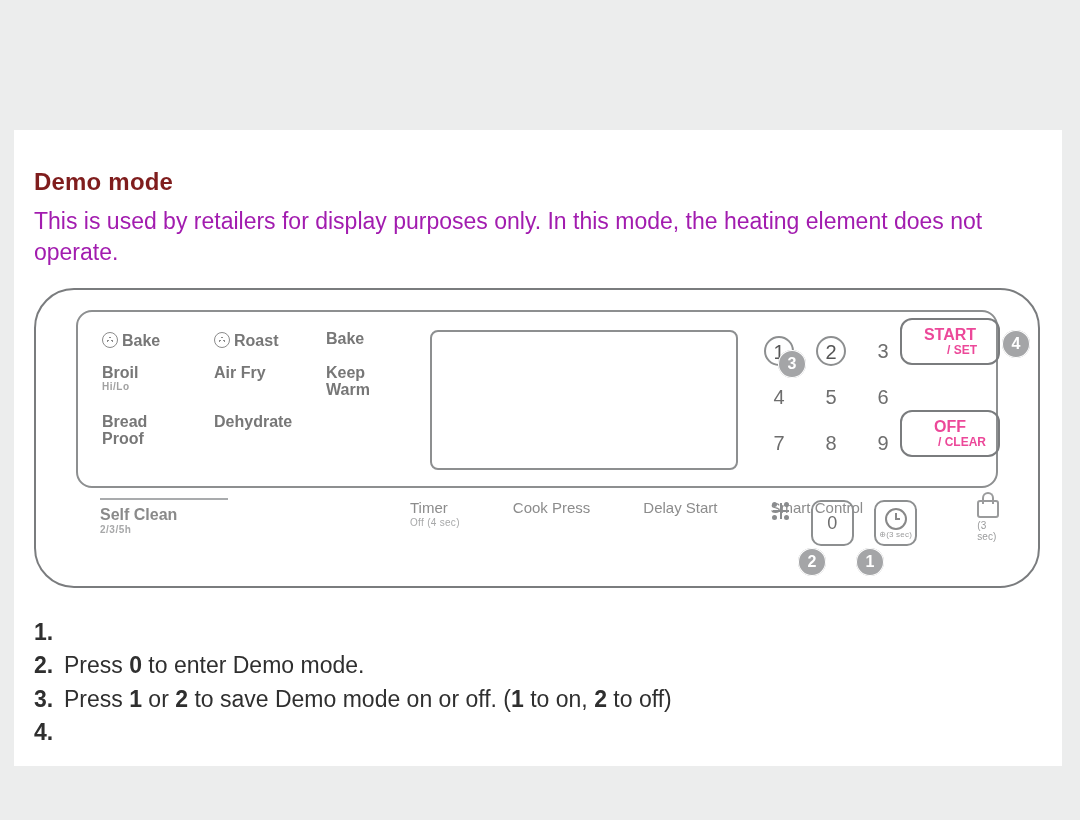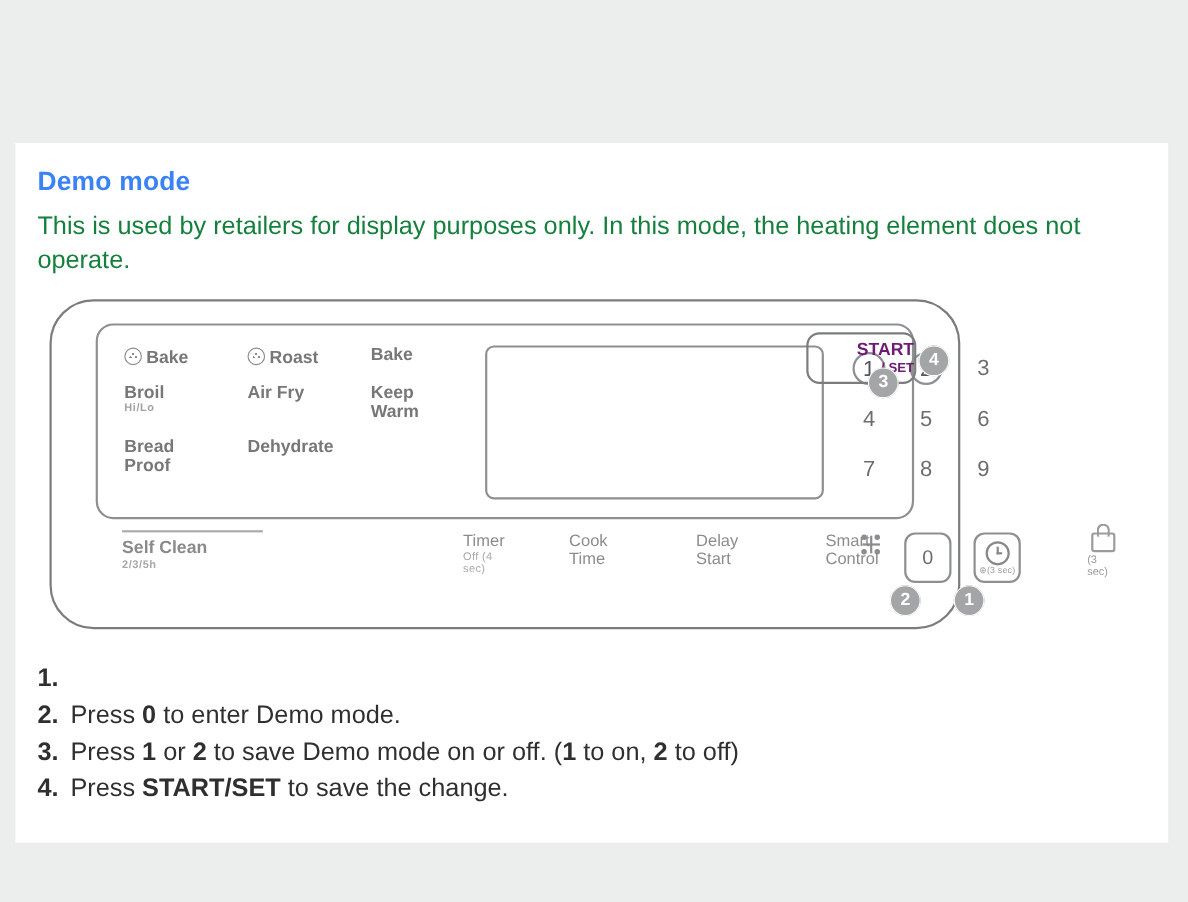--- a/index.html
+++ b/index.html
@@ -21,40 +21,40 @@
     top: 130px;
     width: 1048px;
     height: 636px;
     background: #fff;
     box-sizing: border-box;
     padding: 22px 18px 20px 18px;
   }
   .title {
     font-size: 24px;
     font-weight: 700;
-    color: #3b82f6;
+    color: #7f1d1d;
     letter-spacing: 0.2px;
-    margin: 0 0 10px 2px;
+    margin: 16px 0 10px 2px;
   }
   .desc {
     font-size: 23px;
     line-height: 1.35;
-    color: #15803d;
+    color: #a21caf;
     margin: 0 0 20px 2px;
     max-width: 1000px;
   }
 
   
   .panel {
-    width: 828px;
+    width: 1006px;
     height: 300px;
     border: 2px solid #7a7c7e;
     border-radius: 40px;
     position: relative;
-    margin-left: 13px;
+    margin-left: 2px;
     box-sizing: border-box;
   }
   .inner {
     position: absolute;
     left: 40px; right: 40px; top: 20px;
     height: 178px;
     border: 2px solid #8d8f90;
     border-radius: 16px;
     box-sizing: border-box;
   }
@@ -97,24 +97,24 @@
   .krow { display: flex; gap: 22px; height: 46px; align-items: center; }
   .k { width: 30px; text-align: center; font-size: 20px; color:#6d6d6d;}
   .kcircle { border:2px solid #8d8f90; border-radius:50%; width:30px;height:30px;line-height:28px; box-sizing:border-box; color:#555;}
   
   .offwrap {position:absolute; right:38px; top:120px;}
   .startwrap{position:absolute; right:38px; top:28px;}
   .bigbtn2 {
     width: 100px;
     border: 2px solid #7a7c7e;
     border-radius: 12px;
-    text-align: right;
+    text-align: center;
     font-size: 16px;
     font-weight: 700;
-    color:#701a75;
+    color:#ec4899;
     line-height: 1.1;
     padding: 6px 0;
     box-sizing: border-box;
   }
   .bigbtn2 .sub{ display:block; font-size:12px; font-weight:700;padding-left:24px;}
 
   
   .bottomrow{
     position:absolute;
     left: 64px;
@@ -139,21 +139,21 @@
   .cross .dot.tl{left:2px;top:2px;} .cross .dot.tr{right:2px;top:2px;}
   .cross .dot.bl{left:2px;bottom:2px;} .cross .dot.br{right:2px;bottom:2px;}
 
   .sqbtn{
     border:2px solid #8d8f90; border-radius:10px; width:42px;height:42px;
     display:flex;align-items:center;justify-content:center;
     font-size:18px;color:#6d6d6d; position:relative; flex-direction:column;
   }
   .sqbtn .tiny{font-size:8px;color:#9a9b9c;letter-spacing:0.2px;}
 
-  .lockwrap{display:flex;flex-direction:column;align-items:center;gap:2px;color:#9a9b9c; margin-left:40px;}
+  .lockwrap{display:flex;flex-direction:column;align-items:flex-start;gap:2px;color:#9a9b9c; margin-left:40px;}
   .lock{width:18px;height:14px;border:2px solid #9a9b9c;border-radius:3px;position:relative;}
   .lock::before{content:"";position:absolute;top:-10px;left:3px;width:8px;height:10px;border:2px solid #9a9b9c;border-bottom:none;border-radius:8px 8px 0 0;}
   .lockwrap .tiny{font-size:10px;}
 
   .clockicon{width:18px;height:18px;border:2px solid #888;border-radius:50%;position:relative;display:inline-block;vertical-align:-3px;}
   .clockicon::after{content:"";position:absolute;left:8px;top:3px;width:2px;height:7px;background:#888;}
   .clockicon::before{content:"";position:absolute;left:8px;top:8px;width:5px;height:2px;background:#888;}
 
   
   .call{
@@ -218,34 +218,40 @@
           </div>
         </div>
       </div>
 
       <div class="startwrap">
         <div class="bigbtn2">
           <span>START</span>
           <span class="sub">/ SET</span>
         </div>
       </div>
+      <div class="offwrap">
+        <div class="bigbtn2">
+          <span>OFF</span>
+          <span class="sub">/ CLEAR</span>
+        </div>
+      </div>
 
       <div class="bottomrow">
         <div class="hr"></div>
         <div class="selfclean" style="margin-top:6px;">
           <span>Self Clean</span>
           <span class="sm">2/3/5h</span>
         </div>
 
         <div class="funcs">
           <div class="func">
             <span>Timer</span>
             <span class="sm">Off (4 sec)</span>
           </div>
-          <div class="func">Cook Time</div>
+          <div class="func">Cook Press</div>
           <div class="func">Delay Start</div>
           <div class="func">Smart Control</div>
         </div>
 
         <div class="extra">
           <div class="cross">
             <span class="dot tl"></span>
               <span class="dot tr"></span>
               <span class="dot bl"></span>
               <span class="dot br"></span>
@@ -280,18 +286,17 @@
         <span><span>Press </span><b>0</b><span> to enter Demo mode.</span></span>
       </div>
       <div class="row">
         <span class="num"><b>3.</b></span>
         <span>
           <span>Press </span><b>1</b><span> or </span><b>2</b><span> to save Demo mode on or off. (</span><b>1</b><span> to on, </span><b>2</b><span> to off)</span>
         </span>
       </div>
       <div class="row">
         <span class="num"><b>4.</b></span>
-        <span><span>Press </span><b>START/SET</b><span> to save the change.</span></span>
       </div>
     </div>
 
   </div>
 </div>
 
 </body></html>

